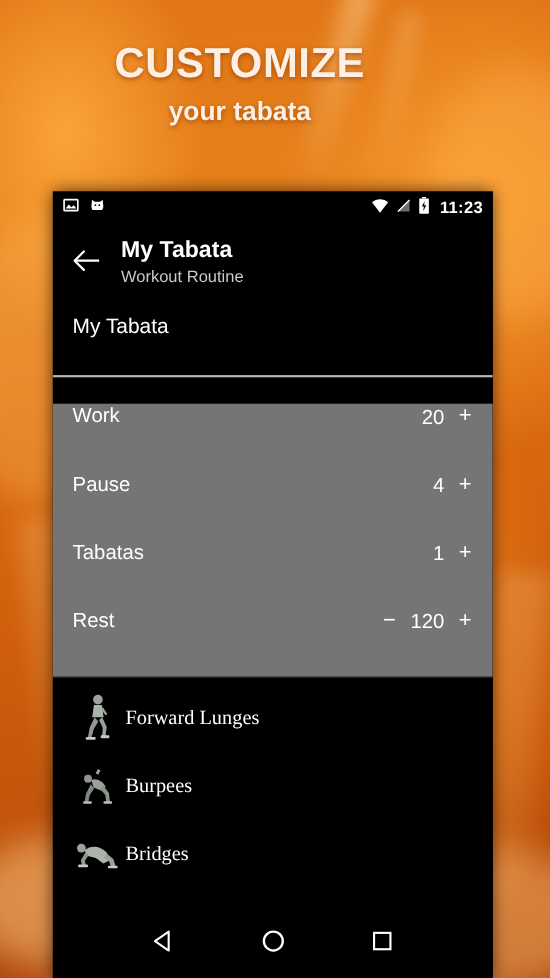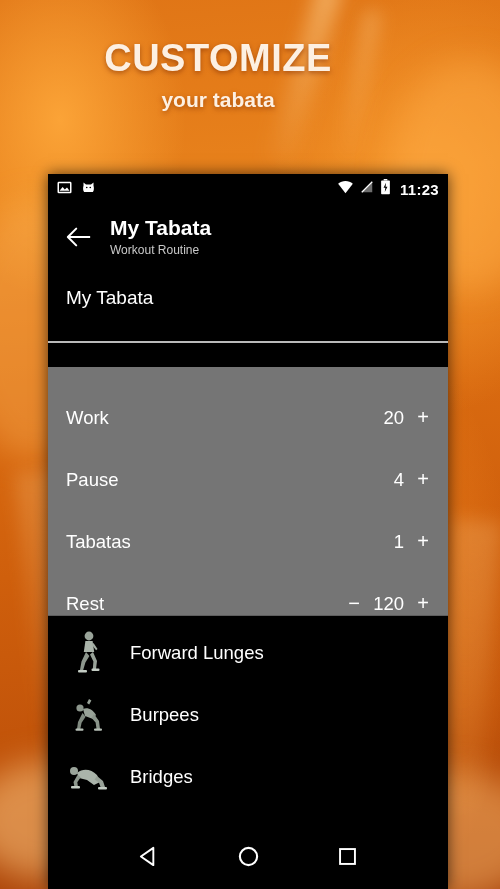--- a/index.html
+++ b/index.html
@@ -44,21 +44,21 @@
   
   .promo { position:absolute; left:0; top:0; width:436px; text-align:center; z-index:3; }
   .promo-title {
     margin-top:37px;
     font-size:38px; font-weight:bold; letter-spacing:.5px;
     color:#fdf0e2;
     text-shadow:0 2px 5px rgba(120,40,0,.55);
   }
   .promo-sub {
     margin-top:8px;
-    font-size:21px; font-weight:bold;
+    font-size:24px; font-weight:bold;
     color:#fdf0e2;
     text-shadow:0 2px 5px rgba(120,40,0,.55);
   }
 
   
   .phone {
     position:absolute; left:48px; top:174px; width:400px; height:715px;
     background:#000; z-index:4;
     box-shadow:0 0 14px rgba(0,0,0,.65);
     overflow:hidden;
@@ -80,50 +80,50 @@
   .appbar {
     flex:0 0 72px; background:#000;
     display:flex; align-items:flex-start; padding:10px 0 0 0;
   }
   .back-btn {
     width:62px; flex:0 0 62px; display:flex; align-items:center; justify-content:center;
     padding-top:12px;
   }
   .appbar-texts { padding-top:2px; }
   .appbar-title { font-size:21px; font-weight:bold; color:#fff; line-height:1.15; }
-  .appbar-sub { font-size:12px; color:#c9c9c9; margin-top:3px; }
+  .appbar-sub { font-size:15px; color:#c9c9c9; margin-top:3px; }
 
   
   .titlefield { flex:0 0 67px; background:#000; padding:0 18px; position:relative; }
   .tf-label { font-size:13.5px; color:#9a9a9a; padding-top:10px; }
   .tf-value { font-size:19px; color:#fff; padding-top:11px; }
   .tf-underline {
     position:absolute; left:0; right:0; bottom:0px; height:2px; background:#b9b9b9;
   }
   .tf-gap { flex:0 0 24px; background:#000; }
 
   
   .settings { flex:0 0 248px; background:#757575; padding:0 18px; }
   .srow {
-    height:62px; display:flex; align-items:flex-end; color:#fff;
+    height:62px; display:flex; align-items:flex-start; color:#fff;
   }
   .srow-label { font-size:18.5px; }
   .srow-ctrl { margin-left:auto; display:flex; align-items:center; gap:12px; }
   .srow-minus, .srow-plus { font-size:20px; color:#fff; width:14px; text-align:center; }
   .srow-val { font-size:18.5px; min-width:30px; text-align:right; }
   .settings-div { height:1px; background:#5e5e5e; }
 
   
   .exlist { flex:1 1 auto; background:#000; padding-top:6px; }
   .exrow { height:62px; display:flex; align-items:center; padding:0 0 0 18px; }
   .ex-thumb {
     width:46px; height:46px; flex:0 0 46px;
     display:flex; align-items:center; justify-content:center;
   }
-  .ex-name { font-size:18.5px; color:#fff; margin-left:18px; }
+  .ex-name { font-size:18.5px; color:#fff; margin-left:2px;font-family:Liberation Serif, serif; }
 
   
   .navbar {
     flex:0 0 62px; background:#000;
     display:flex; align-items:center; justify-content:space-around; padding:0 52px;
   }
 </style>
 </head>
 <body>
 

